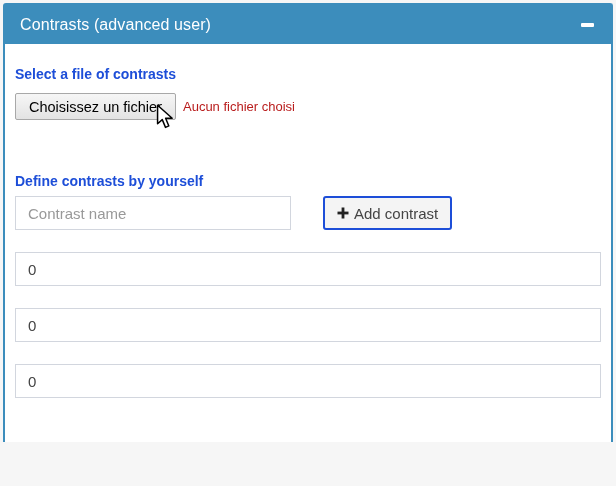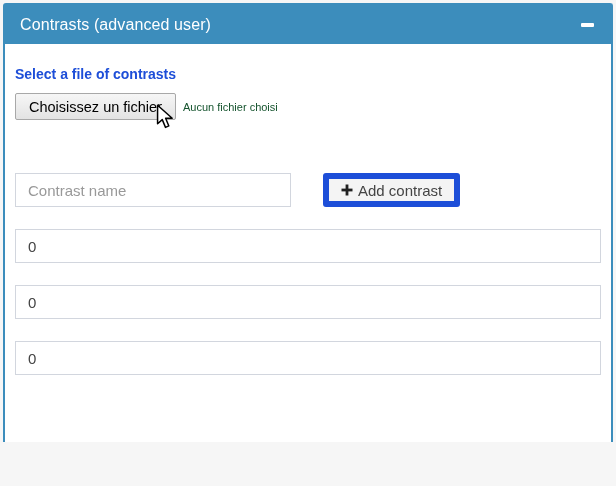--- a/index.html
+++ b/index.html
@@ -75,22 +75,22 @@
     font-size: 14.5px;
     color: #000;
     height: 27px;
     padding: 0 13px;
     background: linear-gradient(#f6f6f6, #e3e3e3);
     border: 1px solid #a8a8a8;
     border-radius: 2px;
     cursor: pointer;
   }
   .file-status {
-    font-size: 11px;
-    color: #14532d;
+    font-size: 13px;
+    color: #b91c1c;
     margin-left: 7px;
   }
   
   .define-group { margin-bottom: 22px; }
   .define-group label.control-label { margin-bottom: 7px; }
   .define-row { display: flex; align-items: center; }
   .text-input {
     width: 276px;
     height: 34px;
     border: 1px solid #d2d6de;
@@ -100,21 +100,21 @@
     font-size: 15px;
     color: #3b82f6;
     background: #fff;
   }
   .text-input::placeholder { color: #999; opacity: 1; }
   .btn-default {
     margin-left: 32px;
     height: 34px;
     padding: 0 12px;
     background: #f4f4f4;
-    border: 6px solid #1d4ed8;
+    border: 2px solid #1d4ed8;
     border-radius: 3px;
     font-family: "Liberation Sans", sans-serif;
     font-size: 15px;
     color: #444;
     display: inline-flex;
     align-items: center;
     gap: 5px;
     cursor: pointer;
   }
   .plus-icon { display: inline-flex; }
@@ -168,20 +168,21 @@
 
       <div class="file-group">
         <label class="control-label">Select a file of contrasts</label>
         <div class="file-row">
           <button class="file-btn">Choisissez un fichier</button>
           <span class="file-status">Aucun fichier choisi</span>
         </div>
       </div>
 
       <div class="define-group">
+        <label class="control-label">Define contrasts by yourself</label>
         <div class="define-row">
           <input class="text-input" type="text" placeholder="Contrast name" style="">
           <button class="btn-default">
             <span class="plus-icon">
               <svg width="12" height="12" viewBox="0 0 12 12" aria-hidden="true">
                 <rect x="4.6" y="0.5" width="2.8" height="11" fill="#222"></rect>
                 <rect x="0.5" y="4.6" width="11" height="2.8" fill="#222"></rect>
               </svg>
             </span>
             <span>Add contrast</span>

